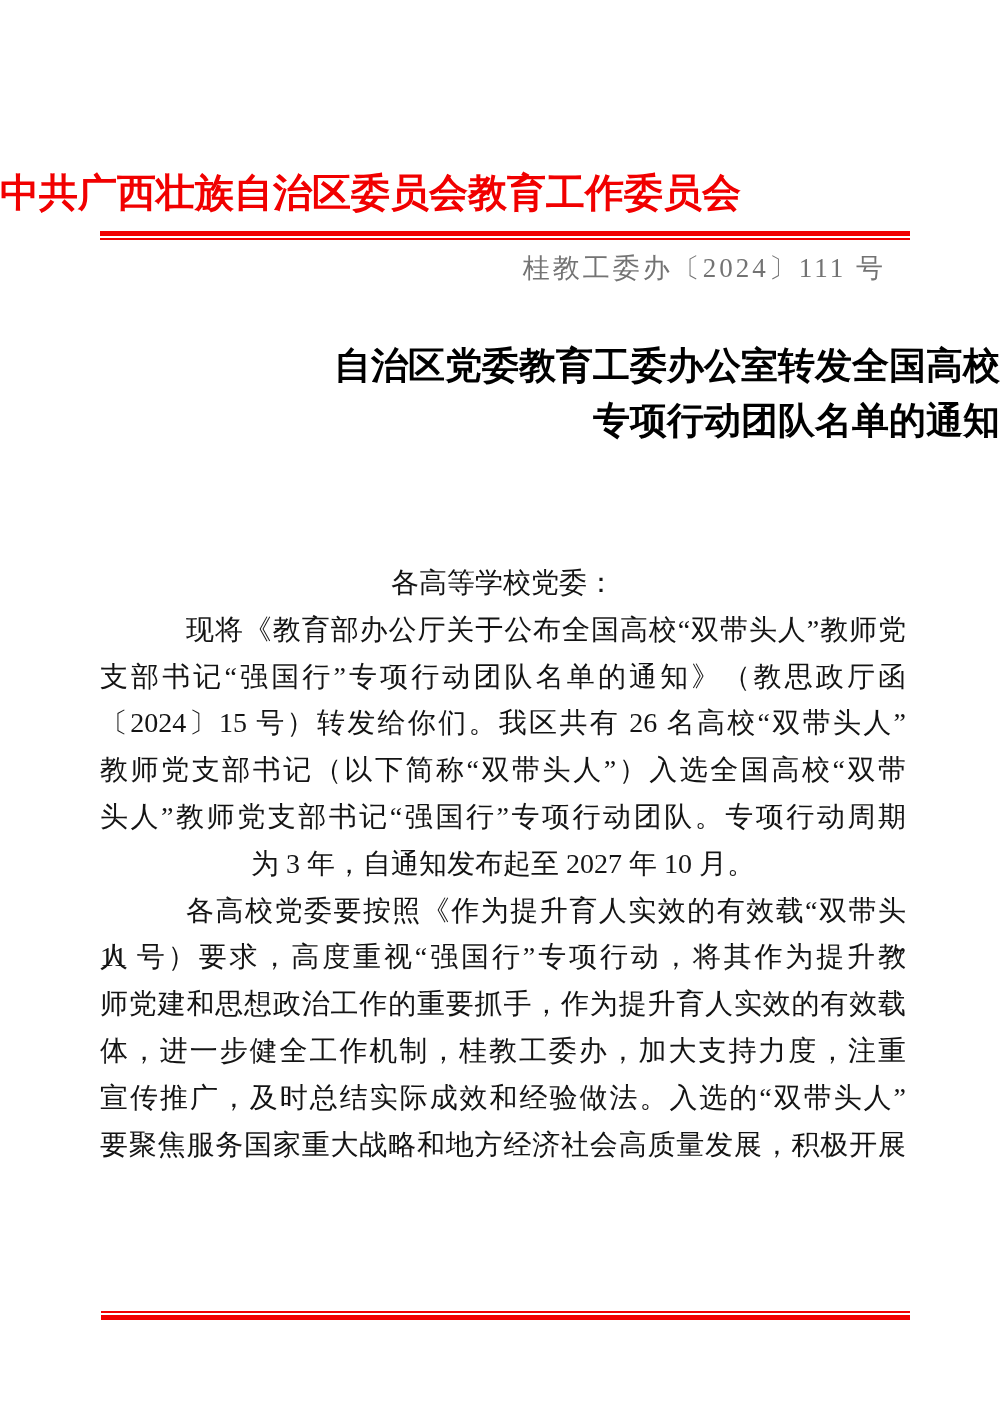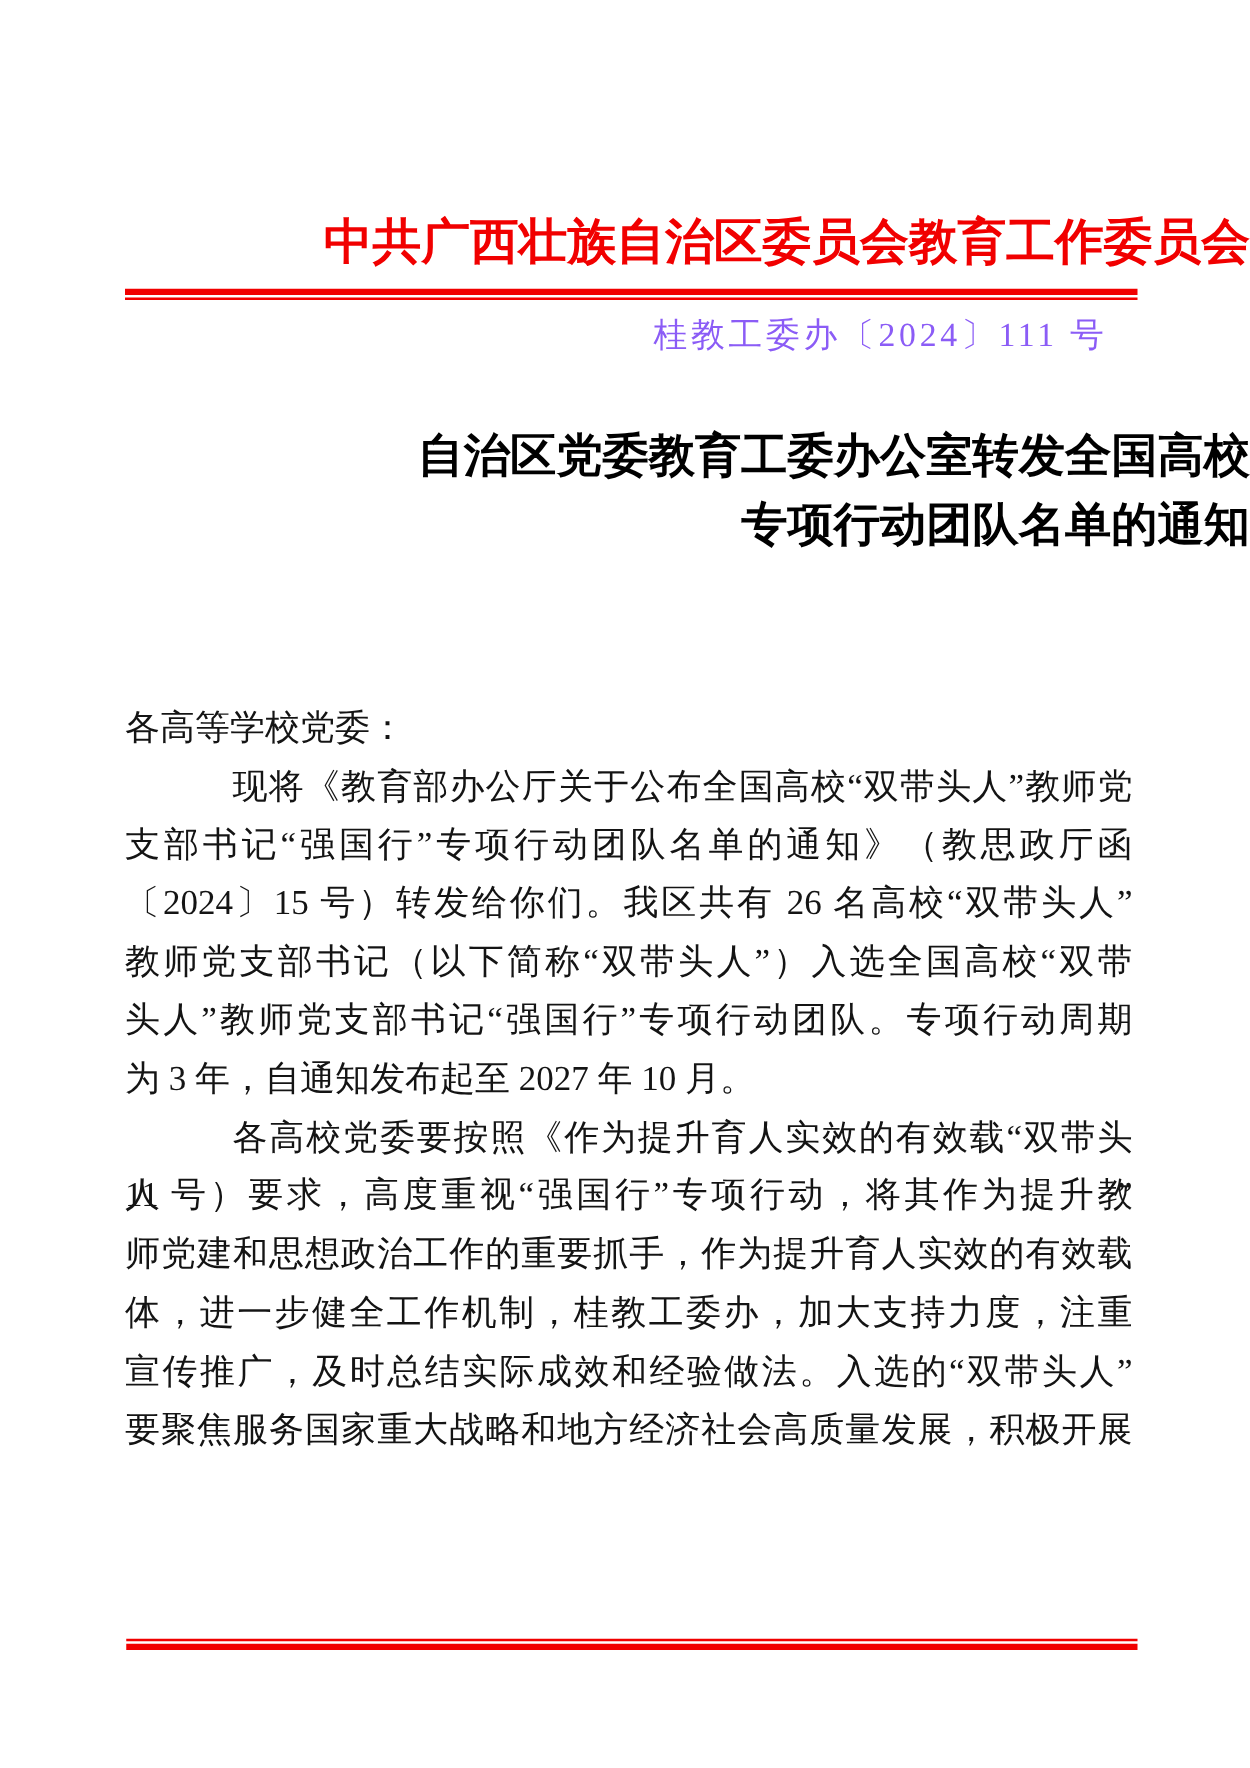--- a/index.html
+++ b/index.html
@@ -9,45 +9,44 @@
     height:1414px;
     background:#ffffff;
     overflow:hidden;
     font-family:"Liberation Serif","DejaVu Serif",serif;
     color:#111111;
   }
   
   .org-title{
     position:absolute;
     top:166px; left:0; right:0;
-    text-align:right;
+    text-align:left;
     font-size:39px;
     font-weight:bold;
     letter-spacing:0px;
     color:var(--accent,#f10000);
     white-space:nowrap;
-    padding-left:32px;
   }
   
   .rule-top{
     position:absolute;
     left:100px; top:231px;
     width:810px;
   }
   .rule-top .bar{height:5px;background:var(--accent,#f10000);}
   .rule-top .gap{height:2px;background:transparent;}
   .rule-top .thin{height:2px;background:var(--accent,#f10000);}
   
   .doc-number{
     position:absolute;
     top:250px;
     right:114px;
     font-size:27px;
     letter-spacing:3px;
-    color:#8b5cf6;
+    color:#737373;
     white-space:nowrap;
     margin-left:16px;
   }
   
   .doc-title{
     position:absolute;
     top:338px; left:0; right:0;
     text-align:right;
     font-weight:bold;
     font-size:37px;
@@ -61,21 +60,21 @@
     left:100px;
     top:560px;
     width:806px;
     font-size:28px;
     color:#141414;
   }
   .body-line{
     height:46.8px;
     line-height:46.8px;
     white-space:nowrap;
-    text-align:left;
+    text-align:center;
   }
   .body-line.justify{
     white-space:normal;
     text-align:justify;
     text-align-last:justify;
     text-justify:inter-character;
   }
   .body-line.indent{text-indent:86px;}
   
   .rule-bottom{

